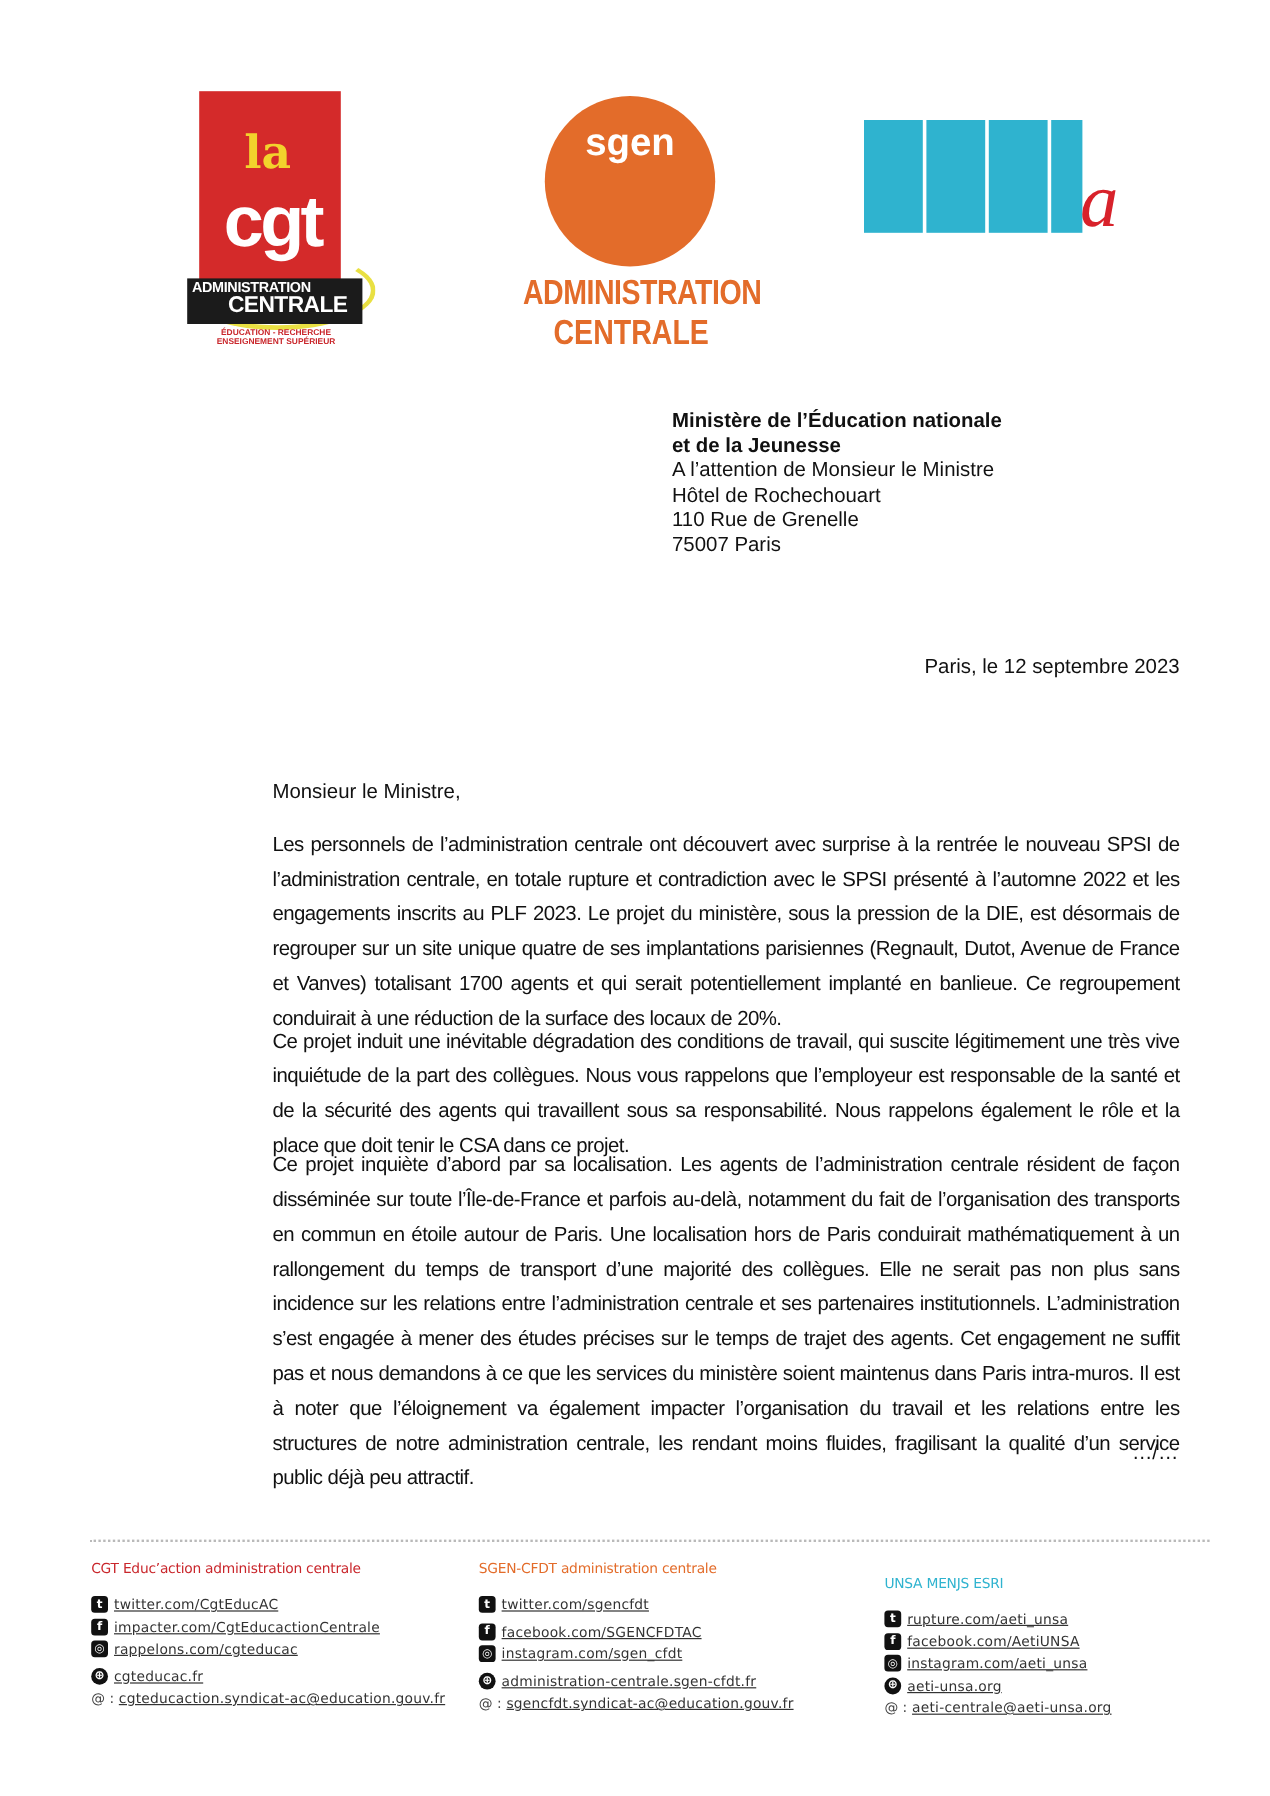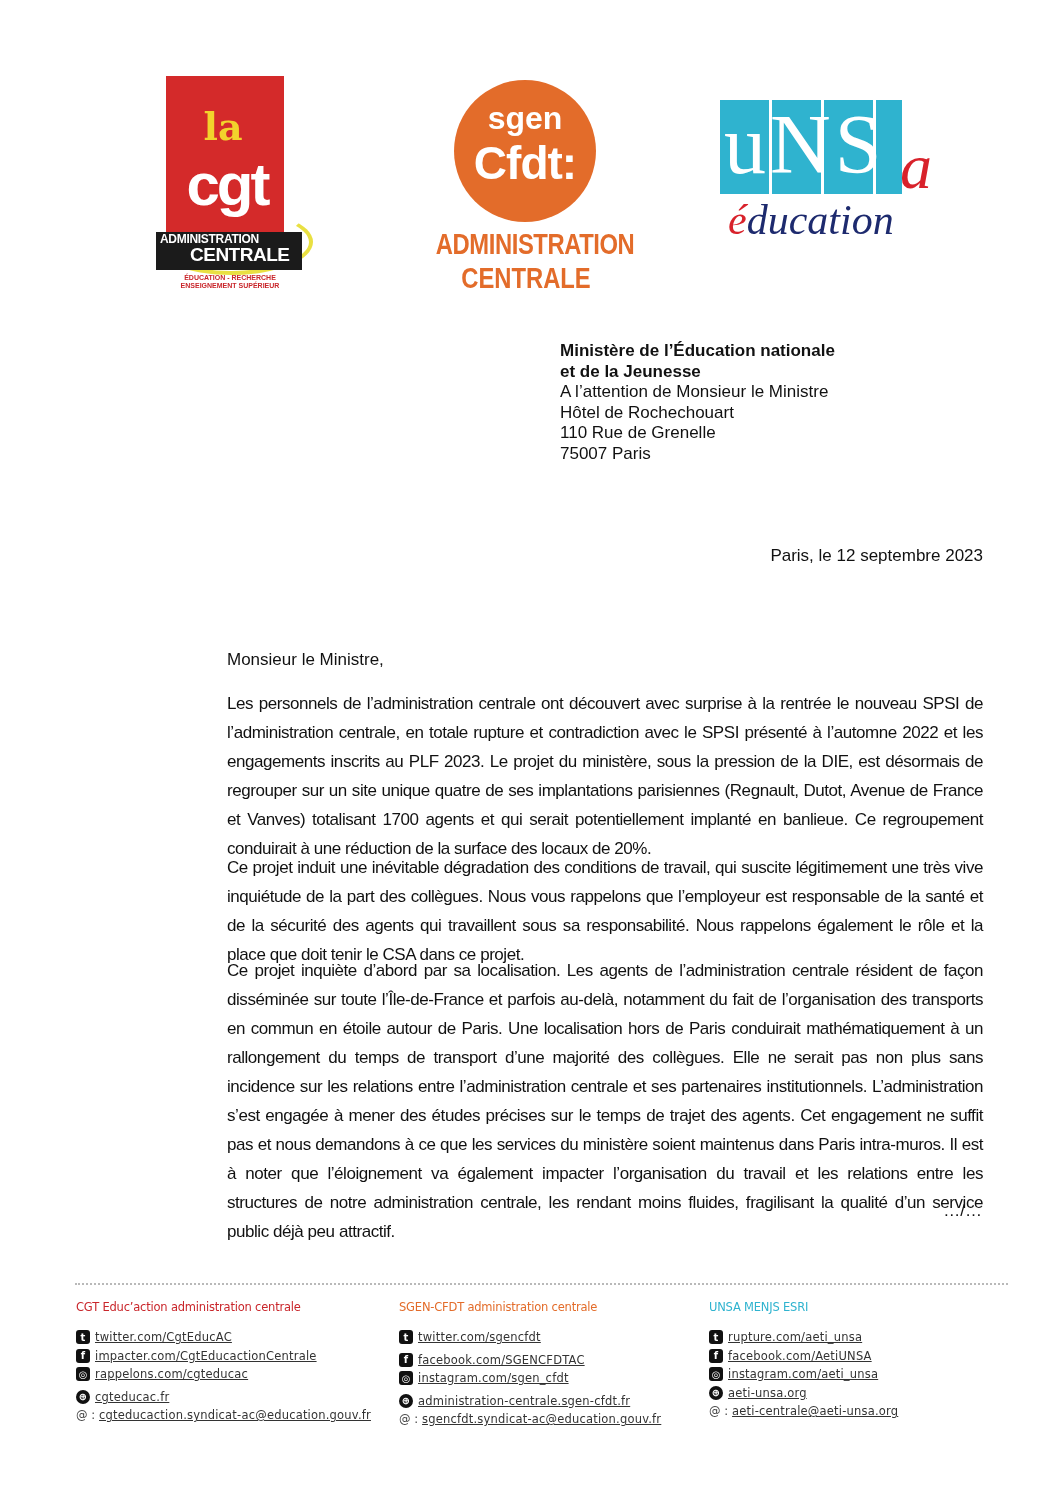--- a/index.html
+++ b/index.html
@@ -45,21 +45,21 @@
   .p3 { top: 956px; }
 
   .cont { position: absolute; right: 76px; top: 1201px; font-size: 17px; }
 
   .divider { position: absolute; left: 75px; right: 50px; top: 1283px; border-top: 2px dotted #b9b9b9; height: 0; }
 
   
   .fcol { position: absolute; top: 1300px; font-family: "DejaVu Sans", sans-serif; }
   .fcol.c1 { left: 76px; }
   .fcol.c2 { left: 399px; }
-  .fcol.c3 { left: 709px; }
+  .fcol.c3 { left: 737px; margin-top: 12px; }
   .ftitle { font-size: 11.5px; font-weight: normal; letter-spacing: -0.2px; margin-bottom: 14px; }
   .frow { display: flex; align-items: center; height: 18.5px; font-size: 11.5px; color: #333; }
   .frow a, .frow .lnk { color: #333; text-decoration: underline; letter-spacing: 0.2px; }
   .ico { display: inline-flex; align-items: center; justify-content: center; width: 14px; height: 14px; background: #111; color: #fff; border-radius: 3px; font-size: 10px; font-weight: bold; margin-right: 5px; flex: none; }
   .ico.globe { border-radius: 50%; }
   .at { margin-right: 4px; color: #444; }
   .gap { height: 4px; }
 </style>
 </head>
 <body>
@@ -74,35 +74,32 @@
   <div class="cgt-band2">CENTRALE</div>
   <div class="cgt-sub">
     <div>ÉDUCATION - RECHERCHE</div>
     <div>ENSEIGNEMENT SUPÉRIEUR</div>
   </div>
 </div>
 
 <div class="logo sgen-logo">
   <div class="sgen-circle"></div>
   <div class="sgen-w1">sgen</div>
-  <div class="sgen-w2">Cfdt:</div>
   <div class="sgen-t1">ADMINISTRATION</div>
   <div class="sgen-t2">CENTRALE</div>
 </div>
 
 <div class="logo unsa-logo">
   <div class="unsa-blocks">
     <div class="unsa-block"></div>
     <div class="unsa-block"></div>
     <div class="unsa-block"></div>
     <div class="unsa-block" style="width:26px"></div>
   </div>
-  <div class="unsa-letters">uNS</div>
   <div class="unsa-a">a</div>
-  <div class="unsa-edu"><span class="e">é</span><span>ducation</span></div>
 </div>
 
 <div class="address">
   <div class="b">Ministère de l’Éducation nationale</div>
   <div class="b">et de la Jeunesse</div>
   <div>A l’attention de Monsieur le Ministre</div>
   <div>Hôtel de Rochechouart</div>
   <div>110 Rue de Grenelle</div>
   <div>75007 Paris</div>
 </div>

